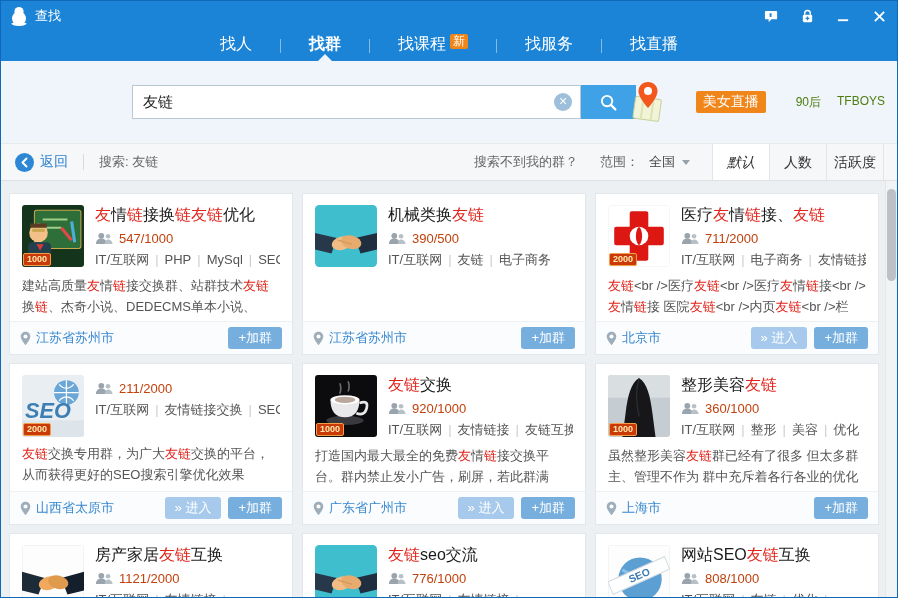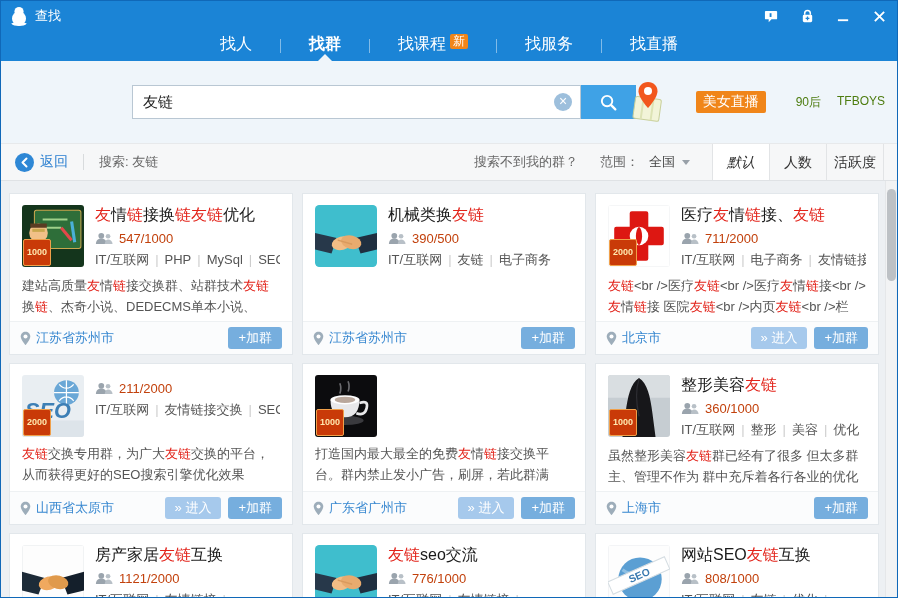--- a/index.html
+++ b/index.html
@@ -56,21 +56,21 @@
   .sort.active { background:#fff;font-style:italic; }
 
   
   .content { position:relative; height:418px; overflow:hidden; padding:12px 0 0 8px; }
   .cards { display:grid; grid-template-columns:repeat(3,284px); gap:8px 9px; }
   .card { width:284px; height:162px; background:#fff; border:1px solid #e2e7eb; display:flex; flex-direction:column; }
   .card-top { display:flex; padding:11px 12px 0 12px; }
   .avatar { width:62px; height:62px; position:relative; flex:none; margin-right:11px; cursor:pointer; }
   .avatar svg { width:62px; height:62px; display:block; border-radius:3px; }
   .cap-badge { position:absolute; left:1px; bottom:1px; background:#c93a08; border:1px solid #f0a04a;
-     color:#ffe9b0; font-size:9px; line-height:11px; padding:7px 3px; border-radius:2px; font-weight:bold; }
+     color:#ffe9b0; font-size:9px; line-height:11px; padding:0 3px; border-radius:2px; font-weight:bold; }
   .info { flex:1; min-width:0; }
   .g-title { font-size:16px; color:#1a1a1a; line-height:20px; white-space:nowrap; overflow:hidden; cursor:pointer; }
   .red { color:#e2231a; }
   .members { display:flex; align-items:center; gap:6px; margin-top:6px; color:#c2410c; font-size:13px; }
   .mi { width:18px; height:13px; flex:none; }
   .tags { margin-top:5px; font-size:13px; color:#555; white-space:nowrap; overflow:hidden; }
   .sep { color:#ccc; margin:0 6px; }
   .desc { padding:6px 12px 0; font-size:13px; line-height:21px; color:#555; height:48px; overflow:hidden; }
   .foot { margin-top:auto; height:33px; border-top:1px solid #eef1f3; background:#fbfcfd;
      display:flex; align-items:center; justify-content:space-between; padding:0 10px; }
@@ -365,20 +365,33 @@
                 <rect width="60" height="60" fill="#0c0c0e"></rect>
                 <ellipse cx="29" cy="44" rx="18" ry="4.5" fill="#3a3a3e"></ellipse>
                 <path d="M15 24q0 17 14 17t14-17z" fill="#e8e8ea"></path>
                 <ellipse cx="29" cy="24" rx="14" ry="4.5" fill="#fff"></ellipse>
                 <ellipse cx="29" cy="24" rx="10" ry="3" fill="#b9a79b"></ellipse>
                 <path d="M43 27q9-3 7 5t-10 5" fill="none" stroke="#e8e8ea" stroke-width="2.6"></path>
                 <path d="M24 8q2 5 0 10M32 6q2 5 0 10" stroke="#6a6a6e" stroke-width="1.6" fill="none"></path>
               </svg>
               <span class="cap-badge">1000</span>
             </div>
+            <div class="info">
+              <div class="g-title"><span class="red">友链</span><span>交换</span></div>
+              <div class="members">
+                <svg class="mi" viewBox="0 0 20 14">
+                  <circle cx="7" cy="4" r="3.2" fill="#9aa4ad"></circle>
+                  <path d="M1 13c0-4 3-6 6-6s6 2 6 6z" fill="#9aa4ad"></path>
+                  <circle cx="14.5" cy="4.5" r="2.6" fill="#b8c0c7"></circle>
+                  <path d="M10.8 13c.3-3.4 2-5 3.7-5 2.6 0 5 2 5 5z" fill="#b8c0c7"></path>
+                </svg>
+                <span>920/1000</span>
+              </div>
+              <div class="tags"><span>IT/互联网</span><span class="sep">|</span><span>友情链接</span><span class="sep">|</span><span>友链互换</span></div>
+            </div>
           </div>
           <div class="desc"><span>打造国内最大最全的免费</span><span class="red">友</span><span>情</span><span class="red">链</span><span>接交换平台。群内禁止发小广告，刷屏，若此群满员，请加二号</span></div>
           <div class="foot">
             <div class="loc">
               <svg class="pi" viewBox="0 0 12 16">
                 <path d="M6 .5C3 .5.8 2.8.8 5.8c0 3.6 5.2 9.4 5.2 9.4s5.2-5.8 5.2-9.4C11.2 2.8 9 .5 6 .5z" fill="#9dadba"></path>
                 <circle cx="6" cy="5.8" r="2.2" fill="#fff"></circle>
               </svg>
               <span>广东省广州市</span>
             </div>

